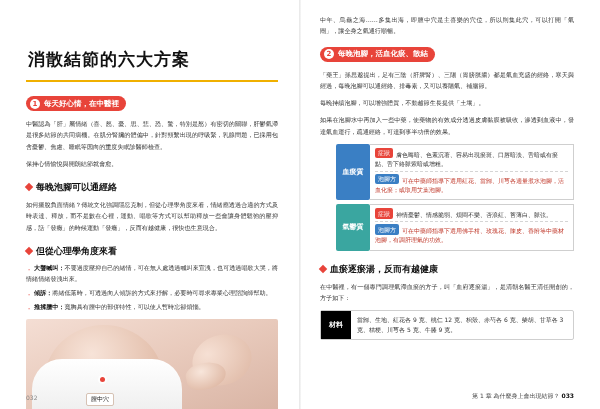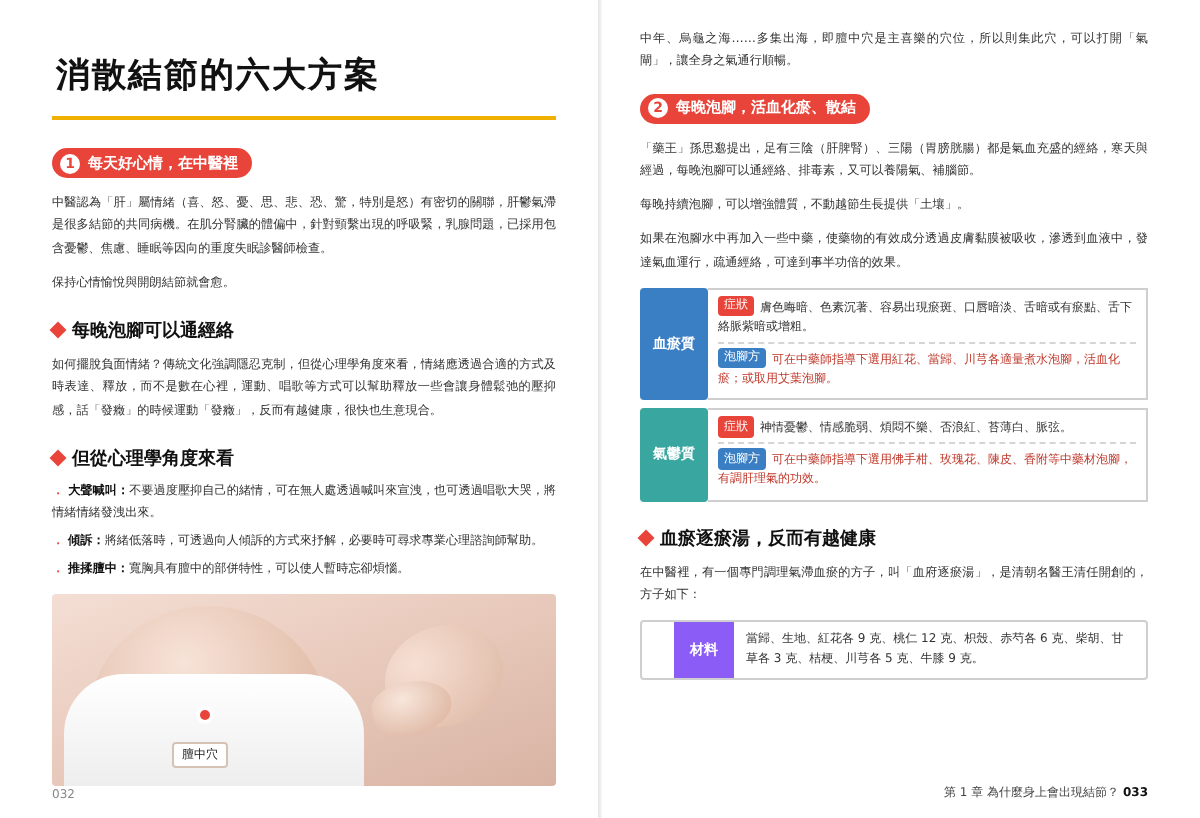--- a/index.html
+++ b/index.html
@@ -4,21 +4,21 @@
 <style>
   html,body{margin:0;padding:0;}
   body{
     width:600px;height:409px;
     background:#ffffff;
     font-family:"DejaVu Sans","Liberation Sans",sans-serif;
     overflow:hidden;
   }
   .spread{position:relative;width:600px;height:409px;display:flex;}
   .page{position:relative;box-sizing:border-box;height:409px;}
-  .page.left{width:300px;padding:20px 22px 18px 26px;}
+  .page.left{width:300px;padding:42px 22px 18px 26px;}
   .page.right{width:300px;padding:14px 26px 18px 20px;}
   .gutter{position:absolute;left:299px;top:0;width:2px;height:409px;
     background:linear-gradient(to right,rgba(0,0,0,0.10),rgba(0,0,0,0.03));}
 
   
   .chapter-title{
     font-size:17px;font-weight:bold;color:#111;
     letter-spacing:1px;margin:6px 0 9px 2px;
   }
   .title-rule{height:2px;background:#f0b000;margin:0 0 14px 0;width:100%;}
@@ -92,40 +92,40 @@
   .folio.r b{color:#111;}
 
   
   p.top{font-size:6.1px;line-height:1.85;color:#333;margin:0 0 6px 0;text-align:justify;}
 
   .tbl{margin:7px 0 8px 0;}
   .trow{display:flex;align-items:stretch;margin-bottom:4px;}
   .tlab{
     width:34px;flex:none;display:flex;align-items:center;justify-content:center;
     color:#fff;font-size:7px;font-weight:bold;border-radius:2px;text-align:center;
-    line-height:1.25;padding:2px;box-sizing:border-box;
+    line-height:1.25;padding:2px;box-sizing:border-box;margin-left:16px;
   }
   .tlab.blue{background:#3a7fc4;}
   .tlab.teal{background:#3aa6a0;}
   .tcell{flex:1;border:1px solid #cfcfcf;border-left:none;padding:3px 5px;}
   .tcell .tag{
     display:inline-block;background:#e8443a;color:#fff;font-size:6px;
     border-radius:2px;padding:0.5px 3px;margin-right:3px;vertical-align:1px;
   }
   .tcell .tag.b{background:#3a7fc4;}
   .tcell p{margin:0 0 2px 0;font-size:6px;line-height:1.6;color:#333;}
   .tcell p.hl{color:#c0392b;}
   .tdiv{border-top:1px dashed #d5d5d5;margin:2px 0;}
 
   .mat-box{
     border:1px solid #cfcfcf;border-radius:2px;display:flex;margin-top:6px;
   }
   .mat-lab{
-    width:30px;flex:none;background:#8b5cf6;color:#fff;font-size:7px;font-weight:bold;
-    display:flex;align-items:center;justify-content:center;margin-left:16px;
+    width:30px;flex:none;background:#000000;color:#fff;font-size:7px;font-weight:bold;
+    display:flex;align-items:center;justify-content:center;
   }
   .mat-body{flex:1;padding:4px 6px;font-size:6px;line-height:1.7;color:#333;}
 </style>
 </head>
 <body>
 
 <div class="spread">
 
   <div class="page left">
 

